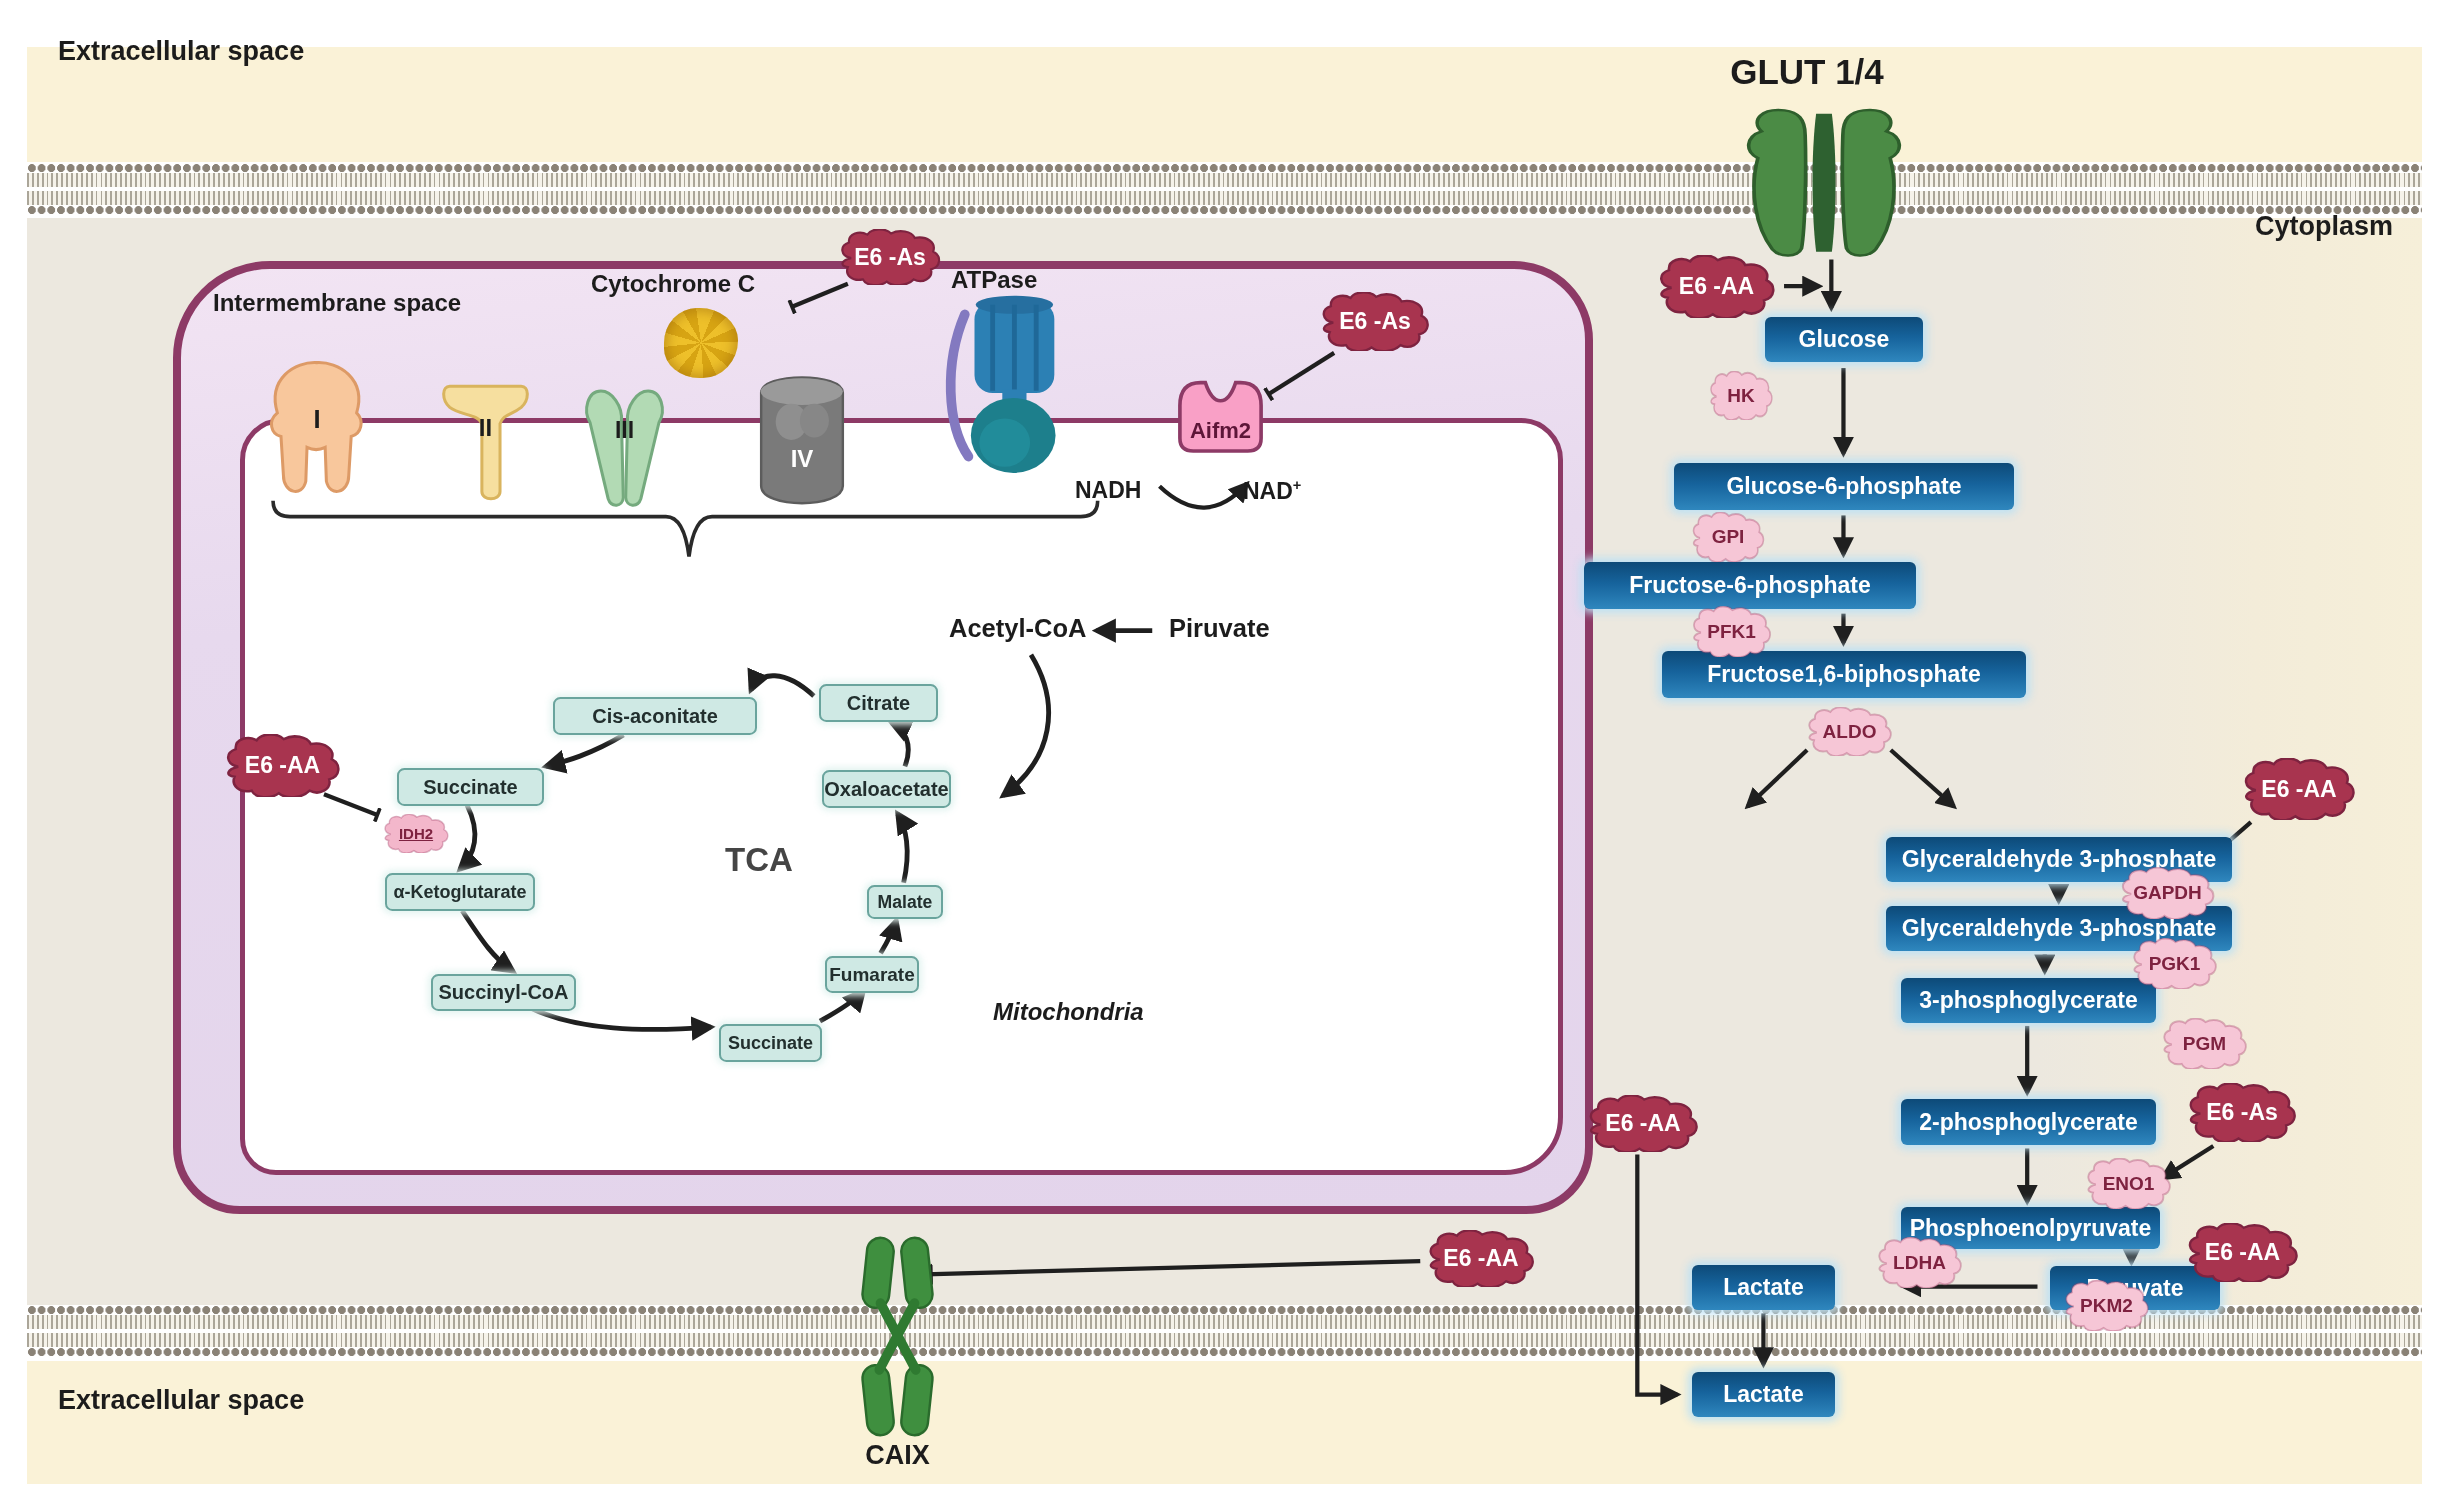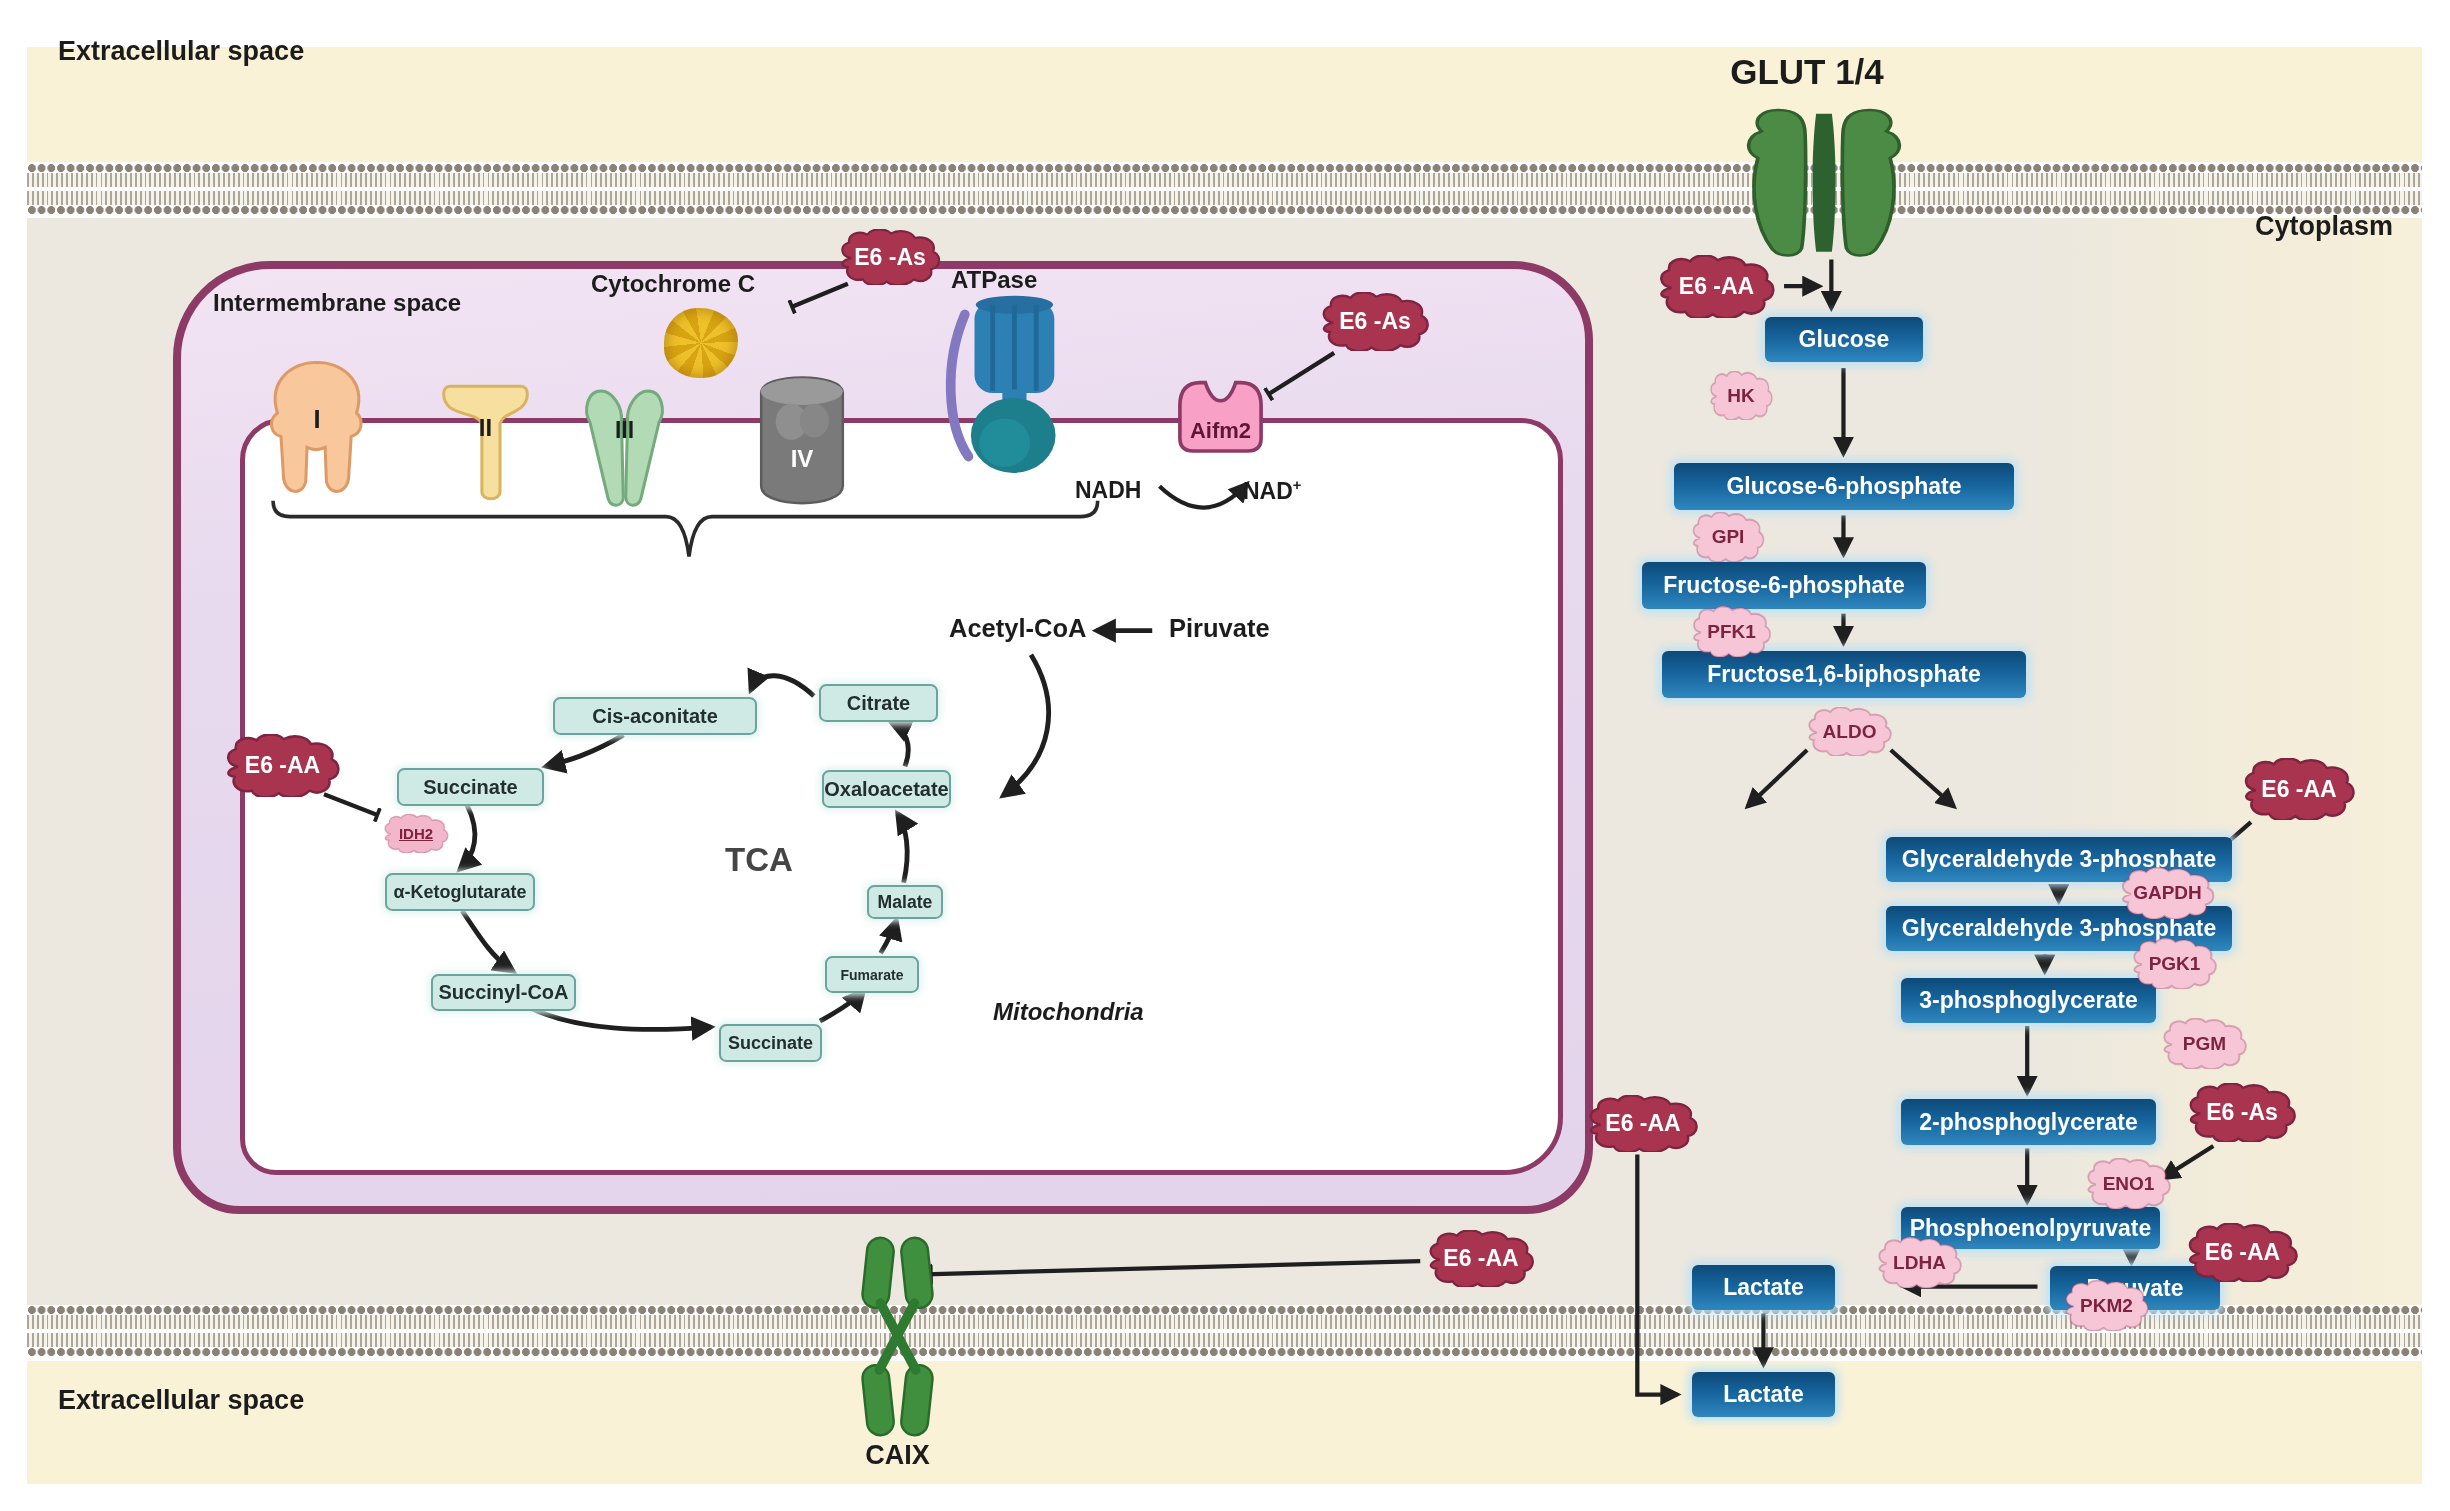--- a/index.html
+++ b/index.html
@@ -212,38 +212,38 @@
         <rect x="90" y="4" width="44" height="116" rx="22" transform="rotate(-6 112 62)"></rect>
         <rect x="26" y="214" width="44" height="116" rx="22" transform="rotate(-6 48 272)"></rect>
         <rect x="90" y="214" width="44" height="116" rx="22" transform="rotate(6 112 272)"></rect>
       </g>
       <path d="M52,112 L110,222 M108,112 L50,222" stroke="#2f7a31" stroke-width="16" stroke-linecap="round"></path>
     </svg>
   </div>
 
   <div class="bluebox" style="left:1765px;top:317px;width:158px;height:45px;">Glucose</div>
   <div class="bluebox" style="left:1674px;top:463px;width:340px;height:47px;">Glucose-6-phosphate</div>
-  <div class="bluebox" style="left:1642px;top:562px;width:284px;height:47px;">Fructose-6-phosphate</div>
+  <div class="bluebox" style="left:1584px;top:562px;width:332px;height:47px;">Fructose-6-phosphate</div>
   <div class="bluebox" style="left:1662px;top:651px;width:364px;height:47px;">Fructose1,6-biphosphate</div>
   <div class="bluebox" style="left:1886px;top:837px;width:346px;height:45px;">Glyceraldehyde 3-phosphate</div>
   <div class="bluebox" style="left:1886px;top:906px;width:346px;height:45px;">Glyceraldehyde 3-phosphate</div>
   <div class="bluebox" style="left:1901px;top:978px;width:255px;height:45px;">3-phosphoglycerate</div>
   <div class="bluebox" style="left:1901px;top:1099px;width:255px;height:46px;">2-phosphoglycerate</div>
   <div class="bluebox" style="left:1901px;top:1207px;width:259px;height:42px;">Phosphoenolpyruvate</div>
   <div class="bluebox" style="left:2050px;top:1266px;width:170px;height:44px;">Pyruvate</div>
   <div class="bluebox" style="left:1692px;top:1265px;width:143px;height:45px;">Lactate</div>
   <div class="bluebox" style="left:1692px;top:1372px;width:143px;height:45px;">Lactate</div>
 
   <div class="tealbox" style="left:819px;top:684px;width:115px;height:34px;">Citrate</div>
   <div class="tealbox" style="left:553px;top:697px;width:200px;height:34px;">Cis-aconitate</div>
   <div class="tealbox" style="left:397px;top:768px;width:143px;height:34px;">Succinate</div>
   <div class="tealbox" style="left:385px;top:873px;width:146px;height:34px;font-size:18px;">α-Ketoglutarate</div>
   <div class="tealbox" style="left:431px;top:974px;width:141px;height:33px;">Succinyl-CoA</div>
   <div class="tealbox" style="left:719px;top:1024px;width:99px;height:34px;font-size:18px;">Succinate</div>
-  <div class="tealbox" style="left:825px;top:956px;width:90px;height:33px;font-size:14px;">Fumarate</div>
+  <div class="tealbox" style="left:825px;top:956px;width:90px;height:33px;font-size:19px;">Fumarate</div>
   <div class="tealbox" style="left:867px;top:885px;width:72px;height:30px;font-size:17.6px;">Malate</div>
   <div class="tealbox" style="left:822px;top:770px;width:125px;height:34px;font-size:20px;">Oxaloacetate</div>
 
   <div class="blob blob-pink" style="left:1707px;top:371px;width:68px;height:49px;color:#f6c6d6;">
     <svg viewBox="0 0 200 100" preserveAspectRatio="none">
         <use href="#cloud" fill="currentColor" stroke="rgba(160,60,100,0.35)" stroke-width="4"></use>
       </svg>
     <span class="bl">HK</span>
     </div>
   <div class="blob blob-pink" style="left:1689px;top:512px;width:78px;height:50px;color:#f6c6d6;">

